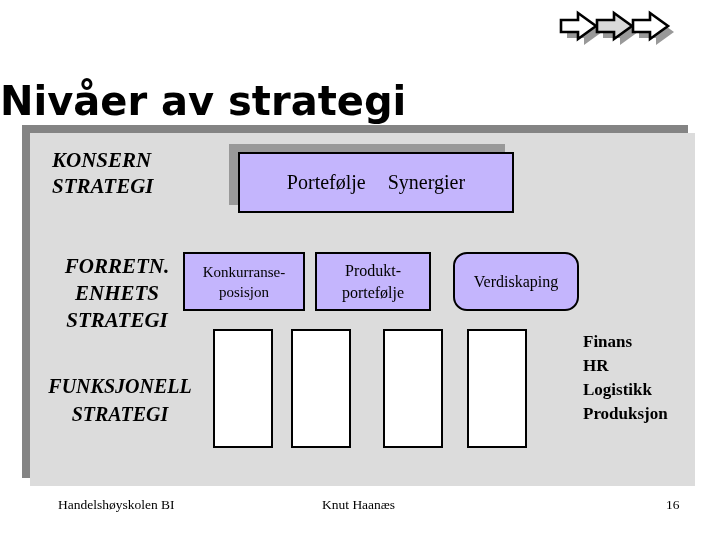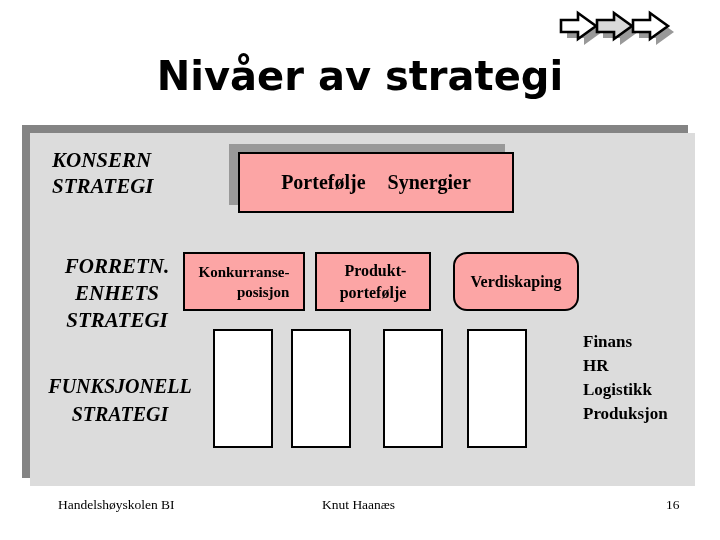--- a/index.html
+++ b/index.html
@@ -19,22 +19,22 @@
   }
   .abs { position: absolute; }
 
   
   .arrows { left: 558px; top: 8px; width: 124px; height: 44px; }
   .arrow-shadow { fill: var(--box-shadow); }
   .arrow-body { stroke: #000000; stroke-width: 2.6px; stroke-linejoin: miter; }
 
   
   .title {
-    left: 0; top: 52px; width: 720px;
-    text-align: center;
+    left: 0; top: 77px; width: 720px;
+    text-align: left;
     font-family: "DejaVu Sans", sans-serif;
     font-weight: bold;
     font-size: 40px;
     letter-spacing: 0px;
     color: #000000;
     line-height: 48px;
   }
 
   
   .panel-top  { left: 22px; top: 125px; width: 666px; height: 8px;  background: var(--panel-frame); }
@@ -49,27 +49,27 @@
     text-align: center;
     white-space: pre-line;
   }
   .level-konsern     { left: 36px; top: 147px; width: 164px; font-size: 21px; line-height: 26px; text-align: left; padding-left: 16px; }
   .level-forretn     { left: 28px; top: 253px; width: 178px; font-size: 21px; line-height: 27px; }
   .level-funksjonell { left: 22px; top: 372px; width: 196px; font-size: 20px; line-height: 28px; }
 
   
   .wbox {
     position: absolute;
-    background: #fca5a5;
+    background: #c4b5fd;
     border: 2px solid var(--box-border);
     display: flex;
     align-items: center;
     justify-content: center;
-    text-align: right;
-    font-weight: bold;
+    text-align: center;
+    font-weight: normal;
     color: #000000;
   }
   .box-portefolje {
     left: 238px; top: 152px; width: 276px; height: 61px;
     box-shadow: -9px -8px 0 var(--box-shadow);
     font-size: 20px;
     column-gap: 22px;
   }
   .box-konkurranse { left: 183px; top: 252px; width: 122px; height: 59px; font-size: 15px; line-height: 20px; white-space: pre-line; }
   .box-produkt     { left: 315px; top: 252px; width: 116px; height: 59px; font-size: 16px; line-height: 22px; white-space: pre-line; }

